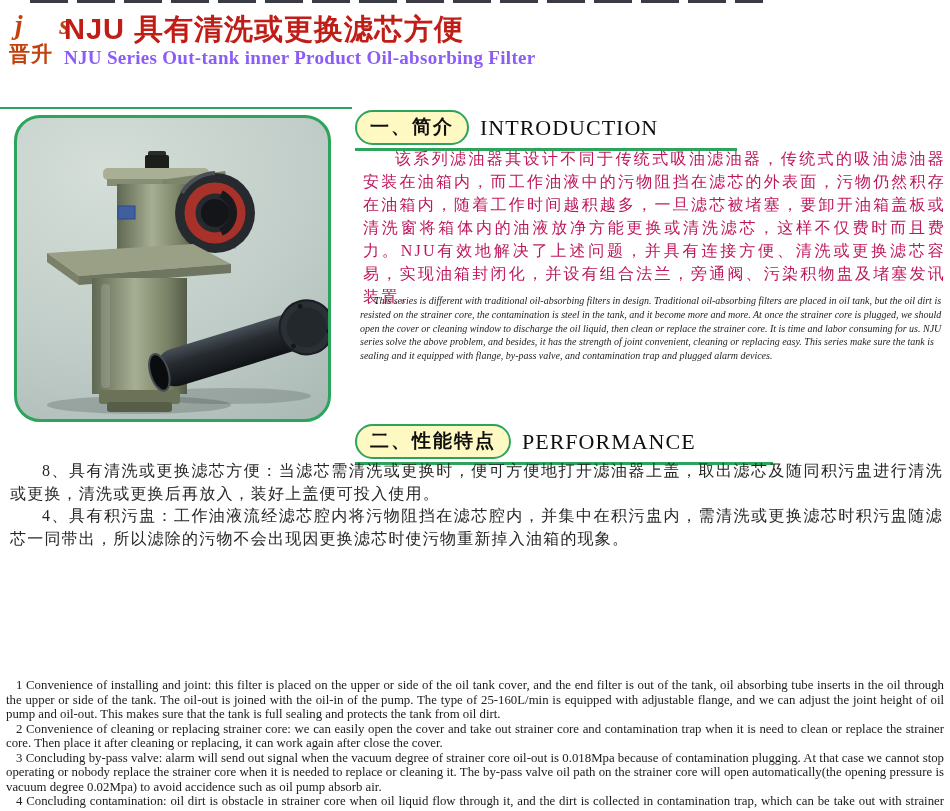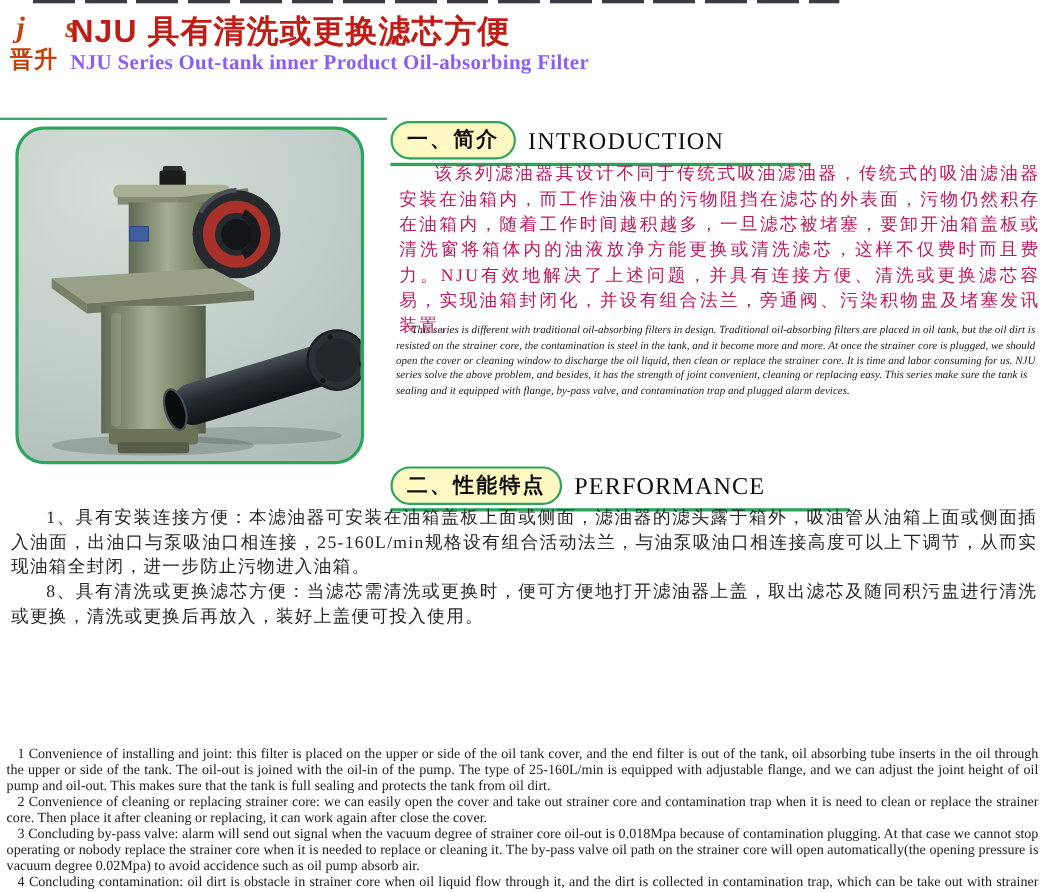--- a/index.html
+++ b/index.html
@@ -161,22 +161,22 @@
 
 <p class="intro-zh">该系列滤油器其设计不同于传统式吸油滤油器，传统式的吸油滤油器安装在油箱内，而工作油液中的污物阻挡在滤芯的外表面，污物仍然积存在油箱内，随着工作时间越积越多，一旦滤芯被堵塞，要卸开油箱盖板或清洗窗将箱体内的油液放净方能更换或清洗滤芯，这样不仅费时而且费力。NJU有效地解决了上述问题，并具有连接方便、清洗或更换滤芯容易，实现油箱封闭化，并设有组合法兰，旁通阀、污染积物盅及堵塞发讯装置。</p>
 <p class="intro-en">This series is different with traditional oil-absorbing filters in design. Traditional oil-absorbing filters are placed in oil tank, but the oil dirt is resisted on the strainer core, the contamination is steel in the tank, and it become more and more. At once the strainer core is plugged, we should open the cover or cleaning window to discharge the oil liquid, then clean or replace the strainer core. It is time and labor consuming for us. NJU series solve the above problem, and besides, it has the strength of joint convenient, cleaning or replacing easy. This series make sure the tank is sealing and it equipped with flange, by-pass valve, and contamination trap and plugged alarm devices.</p>
 
 <div class="sec-head perf">
   <span class="pill"><span>二、性能特点</span></span><span class="sec-title">PERFORMANCE</span>
   <div class="underline perf"></div>
 </div>
 
 <div class="perf-zh">
-  <p>1、具有安装连接方便：本滤油器可安装在油箱盖板上面或侧面，滤油器的滤头露于箱外，吸油管从油箱上面或侧面插入油面，出油口与泵吸油口相连接，25-160L/min规格设有组合活动法兰，与油泵吸油口相连接高度可以上下调节，从而实现油箱全封闭，进一步防止污物进入油箱。</p>
   <p>8、具有清洗或更换滤芯方便：当滤芯需清洗或更换时，便可方便地打开滤油器上盖，取出滤芯及随同积污盅进行清洗或更换，清洗或更换后再放入，装好上盖便可投入使用。</p>
+  <p>4、具有积污盅：工作油液流经滤芯腔内将污物阻挡在滤芯腔内，并集中在积污盅内，需清洗或更换滤芯时积污盅随滤芯一同带出，所以滤除的污物不会出现因更换滤芯时使污物重新掉入油箱的现象。</p>
 </div>
 
 <div class="perf-en">
   <p>1 Convenience of installing and joint: this filter is placed on the upper or side of the oil tank cover, and the end filter is out of the tank, oil absorbing tube inserts in the oil through the upper or side of the tank. The oil-out is joined with the oil-in of the pump. The type of 25-160L/min is equipped with adjustable flange, and we can adjust the joint height of oil pump and oil-out. This makes sure that the tank is full sealing and protects the tank from oil dirt.</p>
   <p>2 Convenience of cleaning or replacing strainer core: we can easily open the cover and take out strainer core and contamination trap when it is need to clean or replace the strainer core. Then place it after cleaning or replacing, it can work again after close the cover.</p>
   <p>3 Concluding by-pass valve: alarm will send out signal when the vacuum degree of strainer core oil-out is 0.018Mpa because of contamination plugging. At that case we cannot stop operating or nobody replace the strainer core when it is needed to replace or cleaning it. The by-pass valve oil path on the strainer core will open automatically(the opening pressure is vacuum degree 0.02Mpa) to avoid accidence such as oil pump absorb air.</p>
   <p>4 Concluding contamination: oil dirt is obstacle in strainer core when oil liquid flow through it, and the dirt is collected in contamination trap, which can be take out with strainer core when we clean or replace it. So the filtered contamination won't drop in the tank again when we replace strainer core.</p>
 </div>
 
 </body></html>

